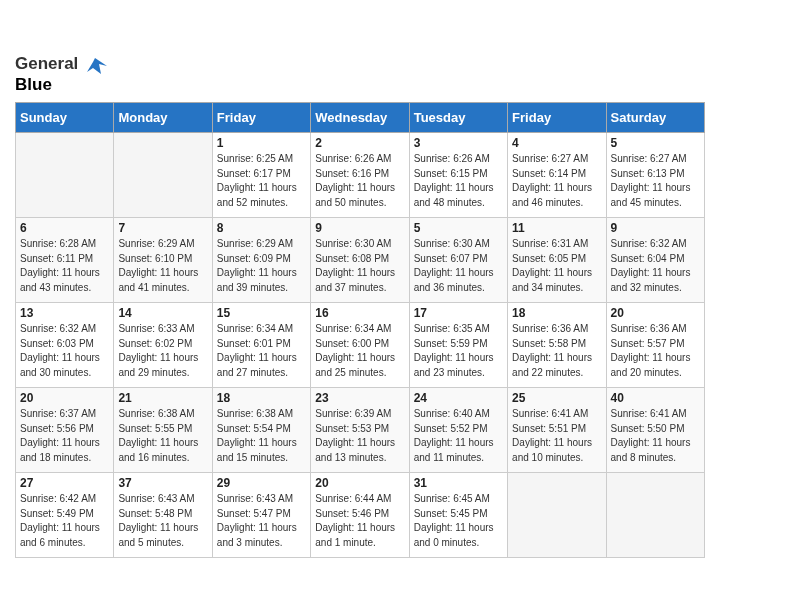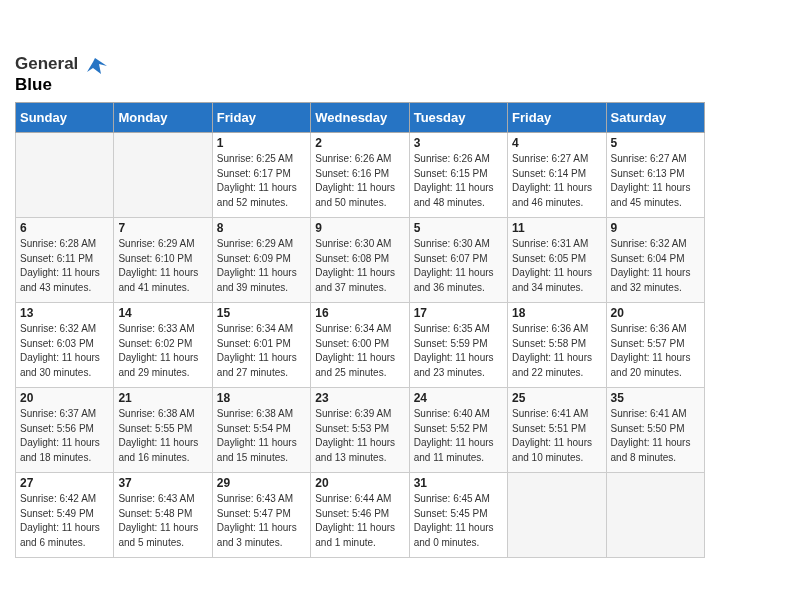--- a/index.html
+++ b/index.html
@@ -228,21 +228,21 @@
           </td>
           <td>
             <div class="day-number">24</div>
             <div class="day-info">Sunrise: 6:40 AM<br>Sunset: 5:52 PM<br>Daylight: 11 hours and 11 minutes.</div>
           </td>
           <td>
             <div class="day-number">25</div>
             <div class="day-info">Sunrise: 6:41 AM<br>Sunset: 5:51 PM<br>Daylight: 11 hours and 10 minutes.</div>
           </td>
           <td>
-            <div class="day-number">35</div>
+            <div class="day-number">40</div>
             <div class="day-info">Sunrise: 6:41 AM<br>Sunset: 5:50 PM<br>Daylight: 11 hours and 8 minutes.</div>
           </td>
         </tr>
         <tr>
           <td>
             <div class="day-number">27</div>
             <div class="day-info">Sunrise: 6:42 AM<br>Sunset: 5:49 PM<br>Daylight: 11 hours and 6 minutes.</div>
           </td>
           <td>
             <div class="day-number">37</div>

